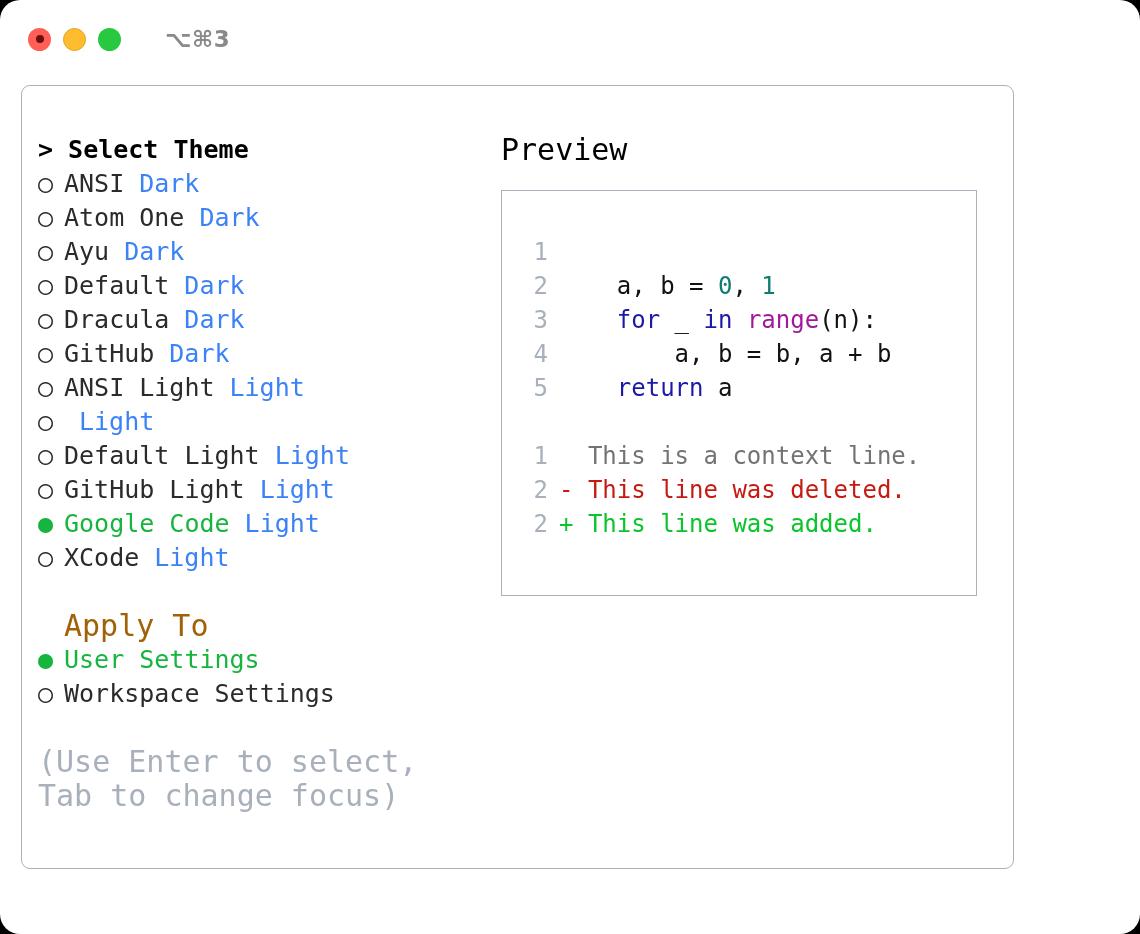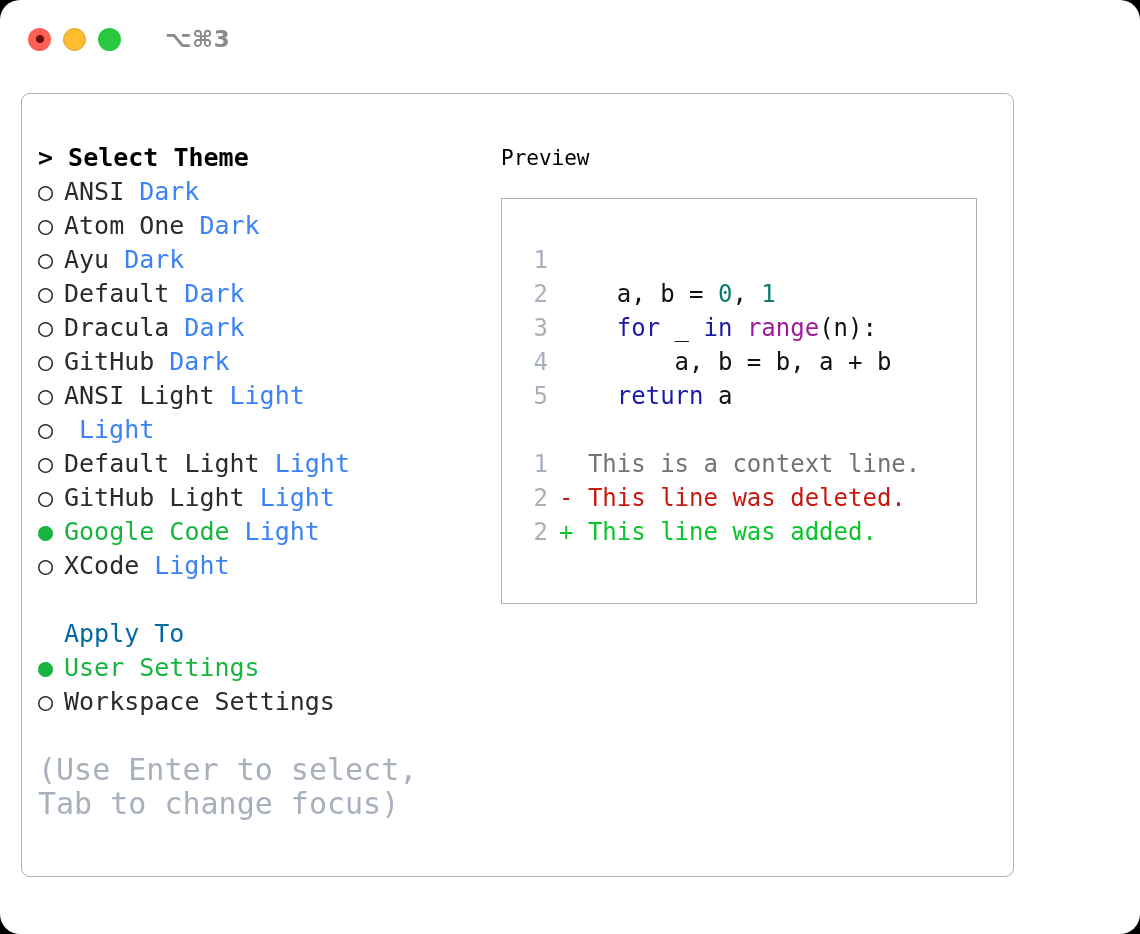--- a/index.html
+++ b/index.html
@@ -68,21 +68,21 @@
     font-weight: bold;
     color: #8a8a8a;
     letter-spacing: 0.5px;
     font-family: "DejaVu Sans", "Liberation Sans", sans-serif;
   }
 
   
   #panel {
     position: absolute;
     left: 21px;
-    top: 93px;
+    top: 85px;
     width: 993px;
     height: 784px;
     border: 1.5px solid #a9b2bd;
     border-radius: 9px;
     box-sizing: border-box;
     background: #ffffff;
   }
 
   
   #left-col {
@@ -99,21 +99,21 @@
   }
 
   .list-header {
     font-size: 25px;
     font-weight: bold;
     color: #000000;
     line-height: 34px;
     white-space: pre;
   }
   .panel-header {
-    font-size: 21px;
+    font-size: 30px;
     color: #000000;
     line-height: 34px;
     white-space: pre;
   }
 
   .theme-list { margin-top: 0px; }
 
   .theme-row {
     display: flex;
     align-items: baseline;
@@ -129,22 +129,22 @@
     color: #2b2b2b;
   }
   .theme-row.selected .bullet { color: #17b53f; }
   .theme-name { color: #2b2b2b; }
   .theme-row.selected .theme-name { color: #17b53f; }
   .theme-variant { color: #3b82f6; margin-left: 0.6em; }
 
   
   #apply-section { margin-top: 34px; }
   .section-title {
-    font-size: 25px;
-    color: #0369a1;
+    font-size: 30px;
+    color: #a16207;
     line-height: 34px;
     white-space: pre;
     padding-left: 26px;
   }
 
   
   #hint {
     margin-top: 34px;
     font-size: 30px;
     line-height: 34px;

